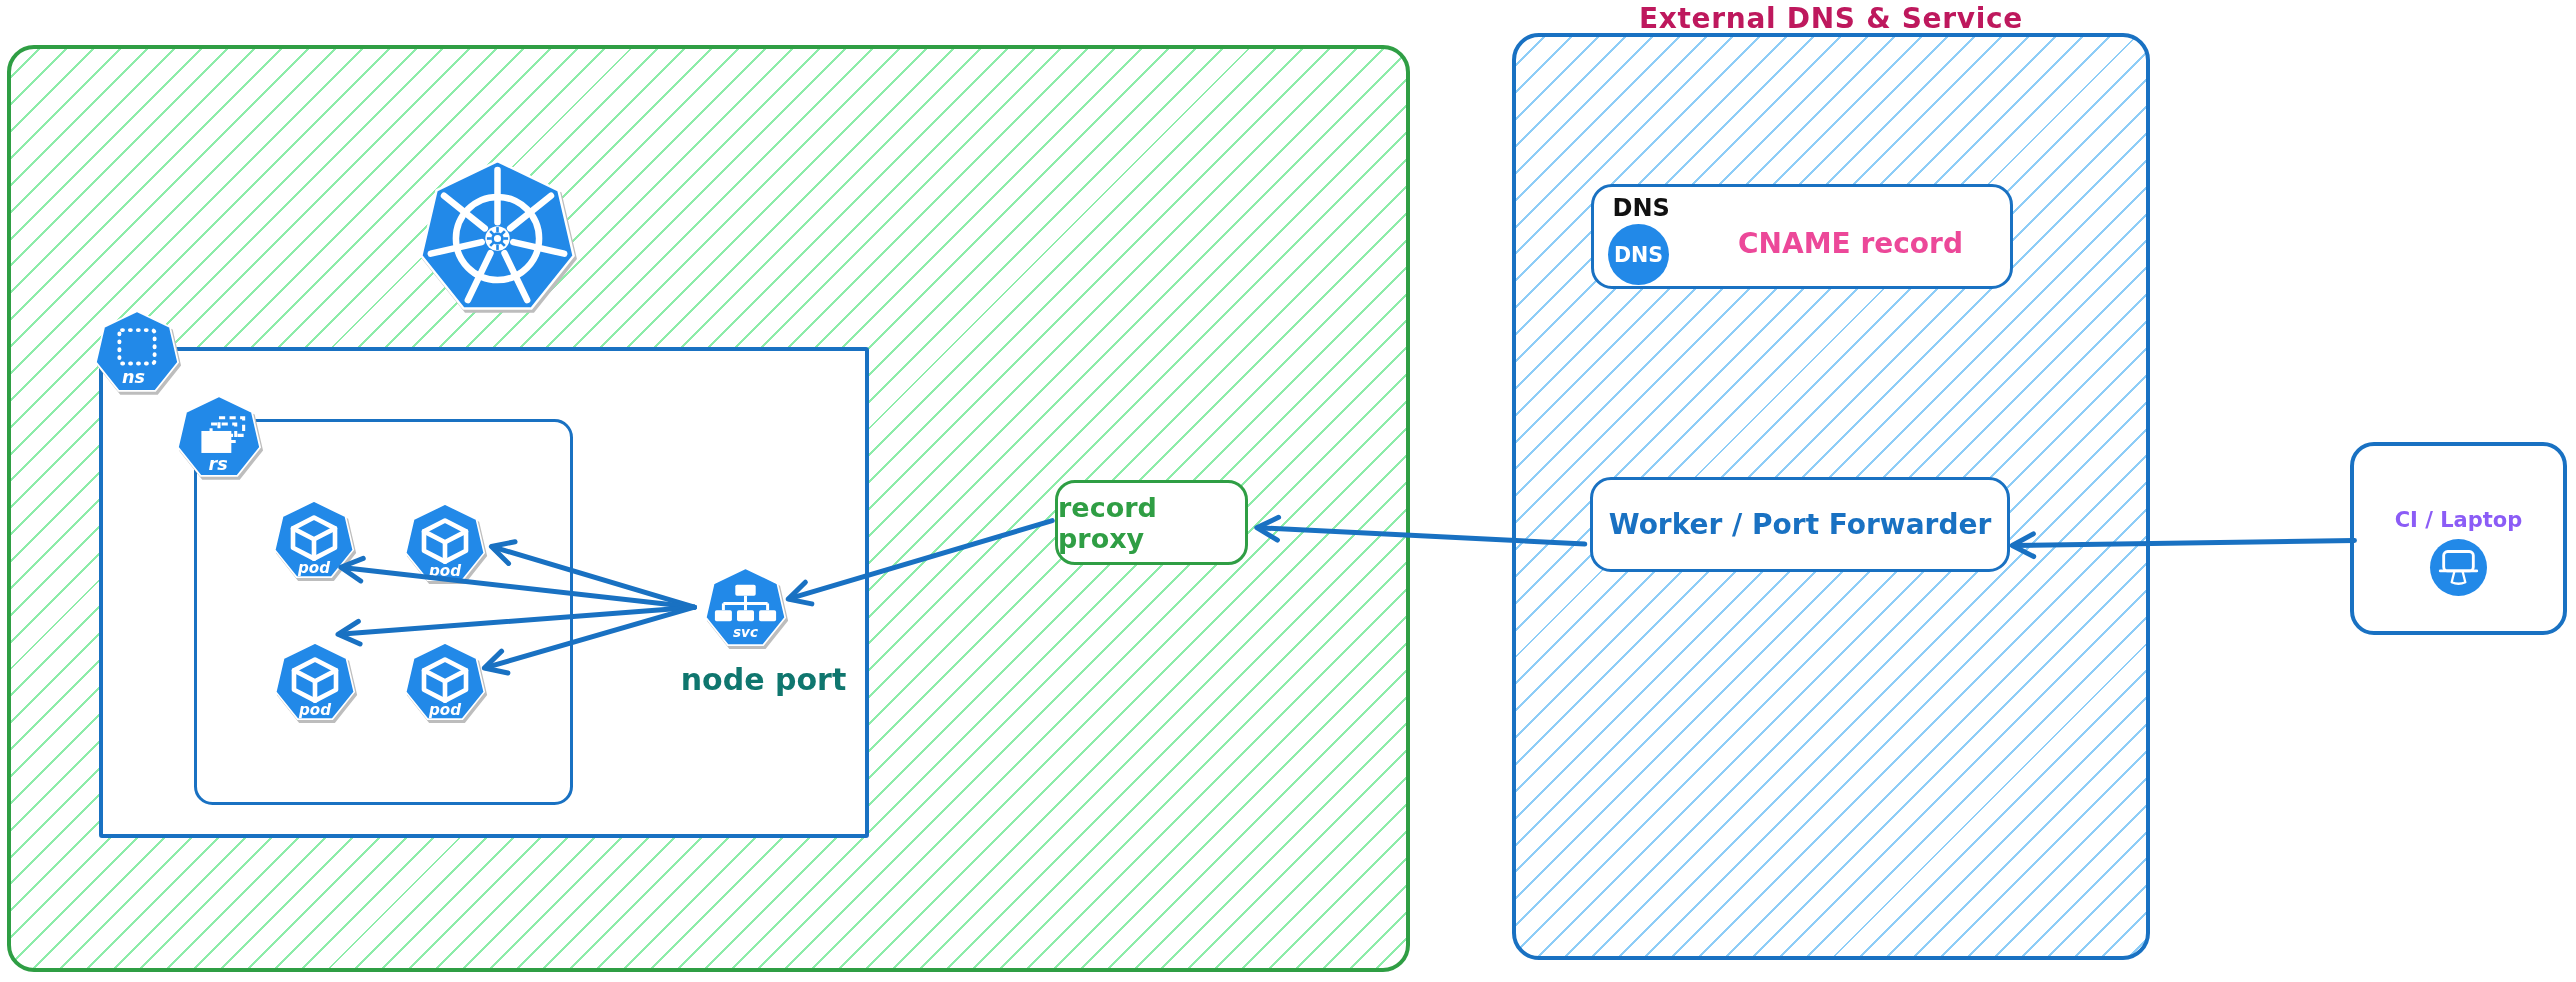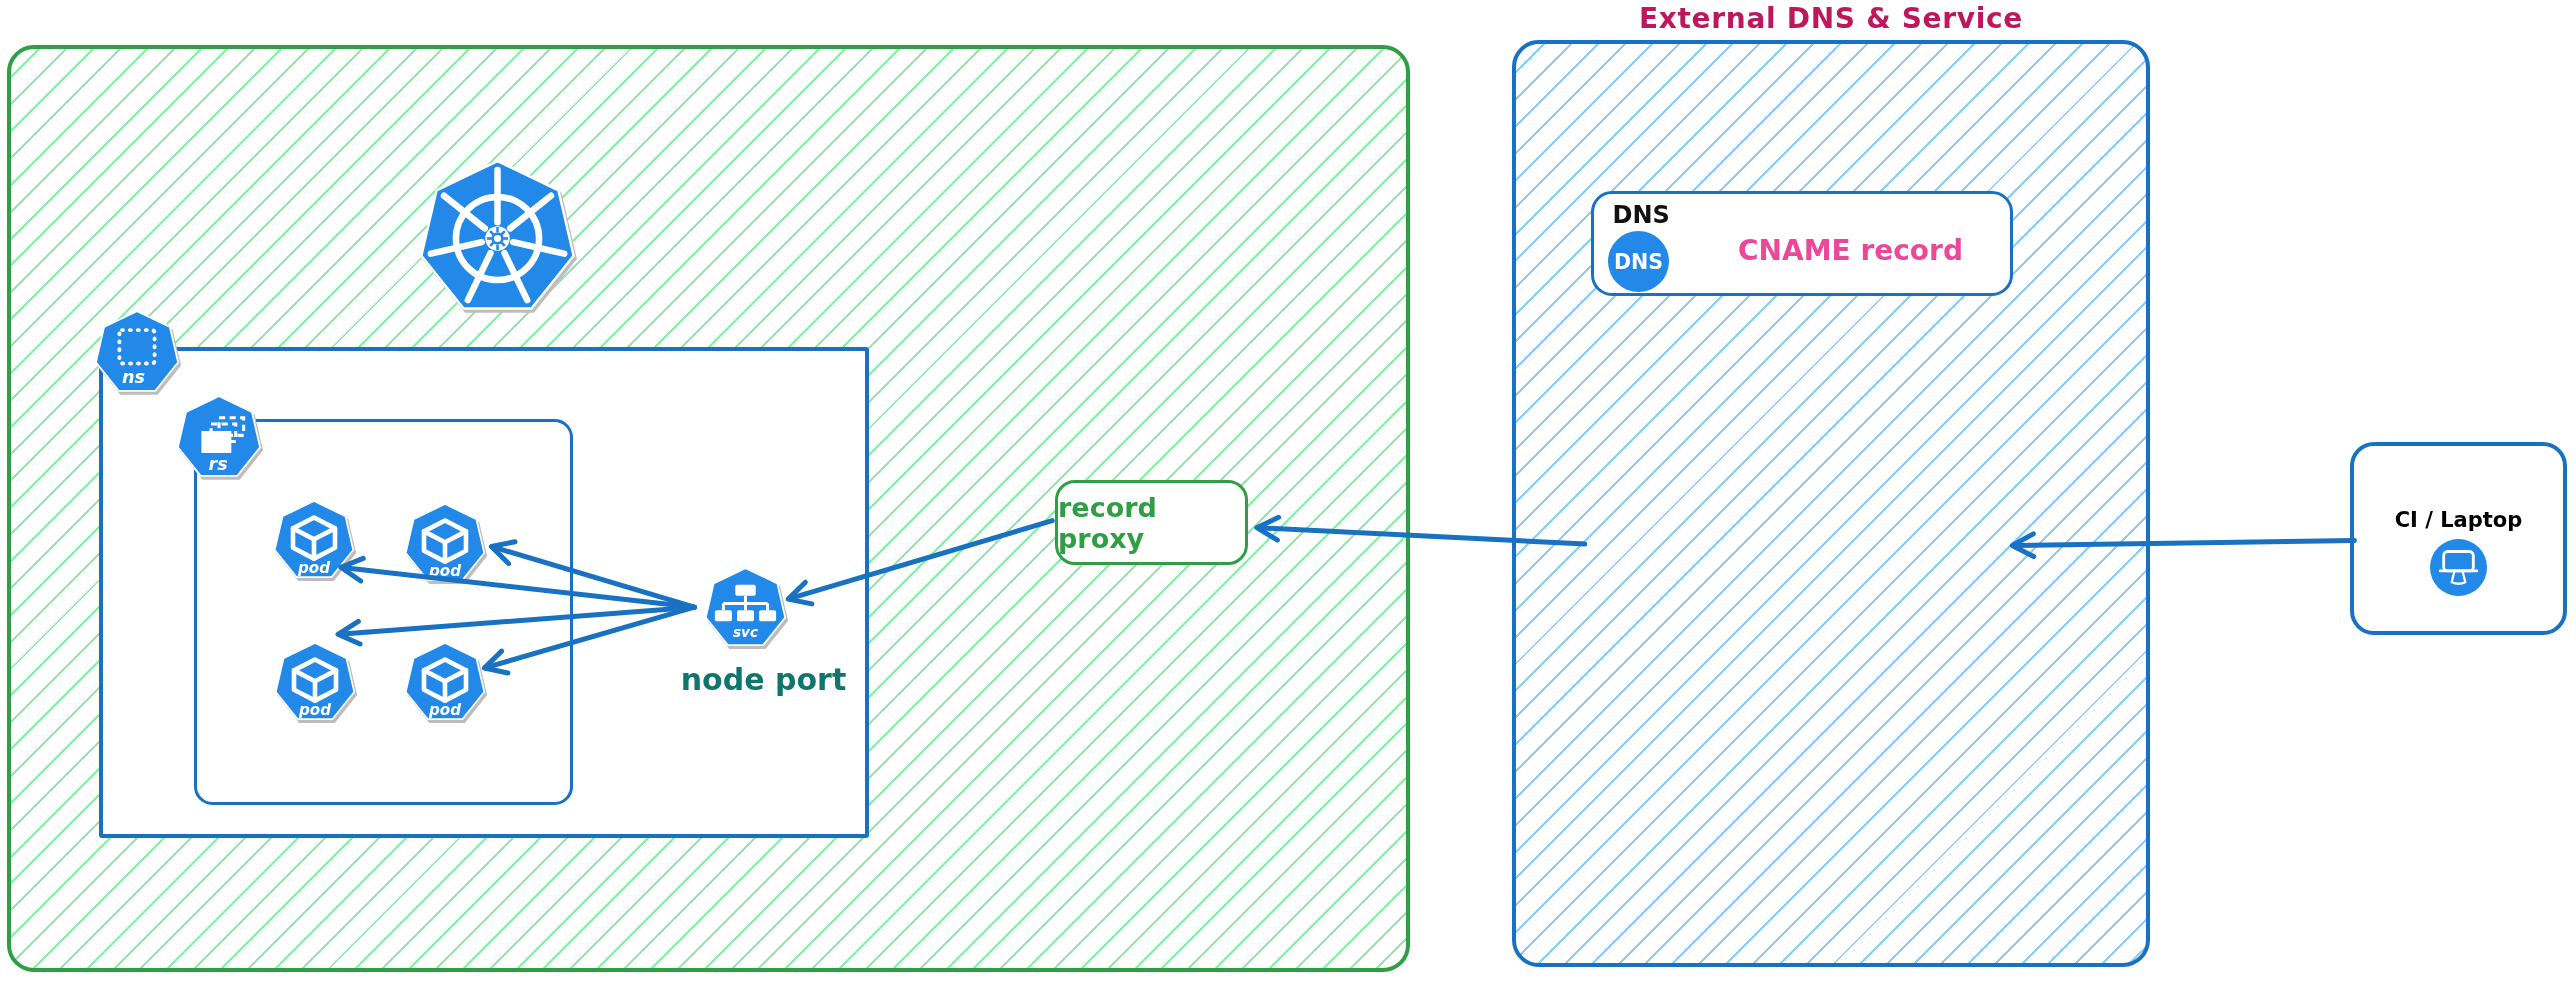--- a/index.html
+++ b/index.html
@@ -12,21 +12,21 @@
   
   .region {
     position:absolute; border-radius:27px; box-sizing:border-box;
   }
   .vm-box {
     left:7px; top:45px; width:1403px; height:927px;
     border:4.3px solid #2f9e44;
     background-image:repeating-linear-gradient(135deg, #8deca9 0 2.1px, transparent 2.1px 19px);
   }
   .ext-box {
-    left:1512px; top:40px; width:638px; height:927px;
+    left:1512px; top:33px; width:638px; height:927px;
     border:4.3px solid #1971c2;
     background-image:repeating-linear-gradient(135deg, #8ecdf7 0 2.1px, transparent 2.1px 19px);
   }
   .region-title {
     position:absolute; top:0; height:41px; line-height:37px;
     font-size:28px; font-weight:600; letter-spacing:0.7px; text-align:center;
   }
   .vm-title  { left:7px;   width:1403px; color:#2f9e44; }
   .ext-title { left:1512px; width:638px;  color:#be185d; }
 
@@ -88,21 +88,21 @@
     left:74px; top:440px; width:420px; height:95px;
     border:3.6px solid #1971c2; border-radius:21px;
     font-size:28px; color:#1971c2; font-weight:600;
   }
   .ci-box {
     left:2350px; top:442px; width:217px; height:193px;
     border:4.3px solid #1971c2; border-radius:24px;
     background:#ffffff; flex-direction:column; justify-content:flex-start;
   }
   .ci-label {
-    margin-top:62px; font-size:21px; color:#000000; font-weight:600; text-align:center;
+    margin-top:62px; font-size:21px; color:#8b5cf6; font-weight:600; text-align:center;
   }
   .laptop-circle {
     margin-top:7px; width:57px; height:57px; border-radius:50%;
     background:#2289e8; display:flex; align-items:center; justify-content:center;
   }
 
   
   .arrows-layer { position:absolute; inset:0; pointer-events:none; }
 
   .icon-label { font-style:italic; font-weight:bold; }
@@ -226,20 +226,23 @@
   <div class="region ext-box">
 
     <div class="card dns-card">
       <div class="dns-header">DNS</div>
       <div class="dns-badge">
         <span>DNS</span>
       </div>
       <div class="cname-label">CNAME record</div>
     </div>
 
+    <div class="card worker-card">
+      <span>Worker / Port Forwarder</span>
+    </div>
   </div>
 
   <div class="card ci-box">
     <div class="ci-label">CI / Laptop</div>
     <div class="laptop-circle">
       <svg viewBox="0 0 100 100" width="57" height="57">
         <rect x="24" y="22" width="52" height="34" rx="7" fill="none" stroke="#ffffff" stroke-width="5"></rect>
         <line x1="18" y1="56" x2="82" y2="56" stroke="#ffffff" stroke-width="5" stroke-linecap="round"></line>
         <path d="M43,56 L38,76 Q50,81 62,76 L57,56" fill="none" stroke="#ffffff" stroke-width="4" stroke-linejoin="round"></path>
       </svg>

